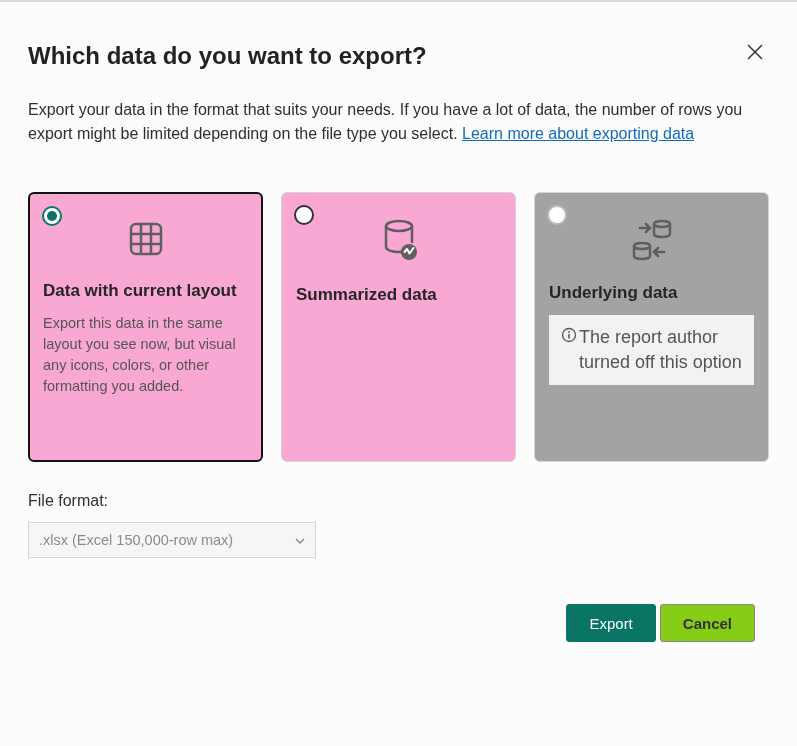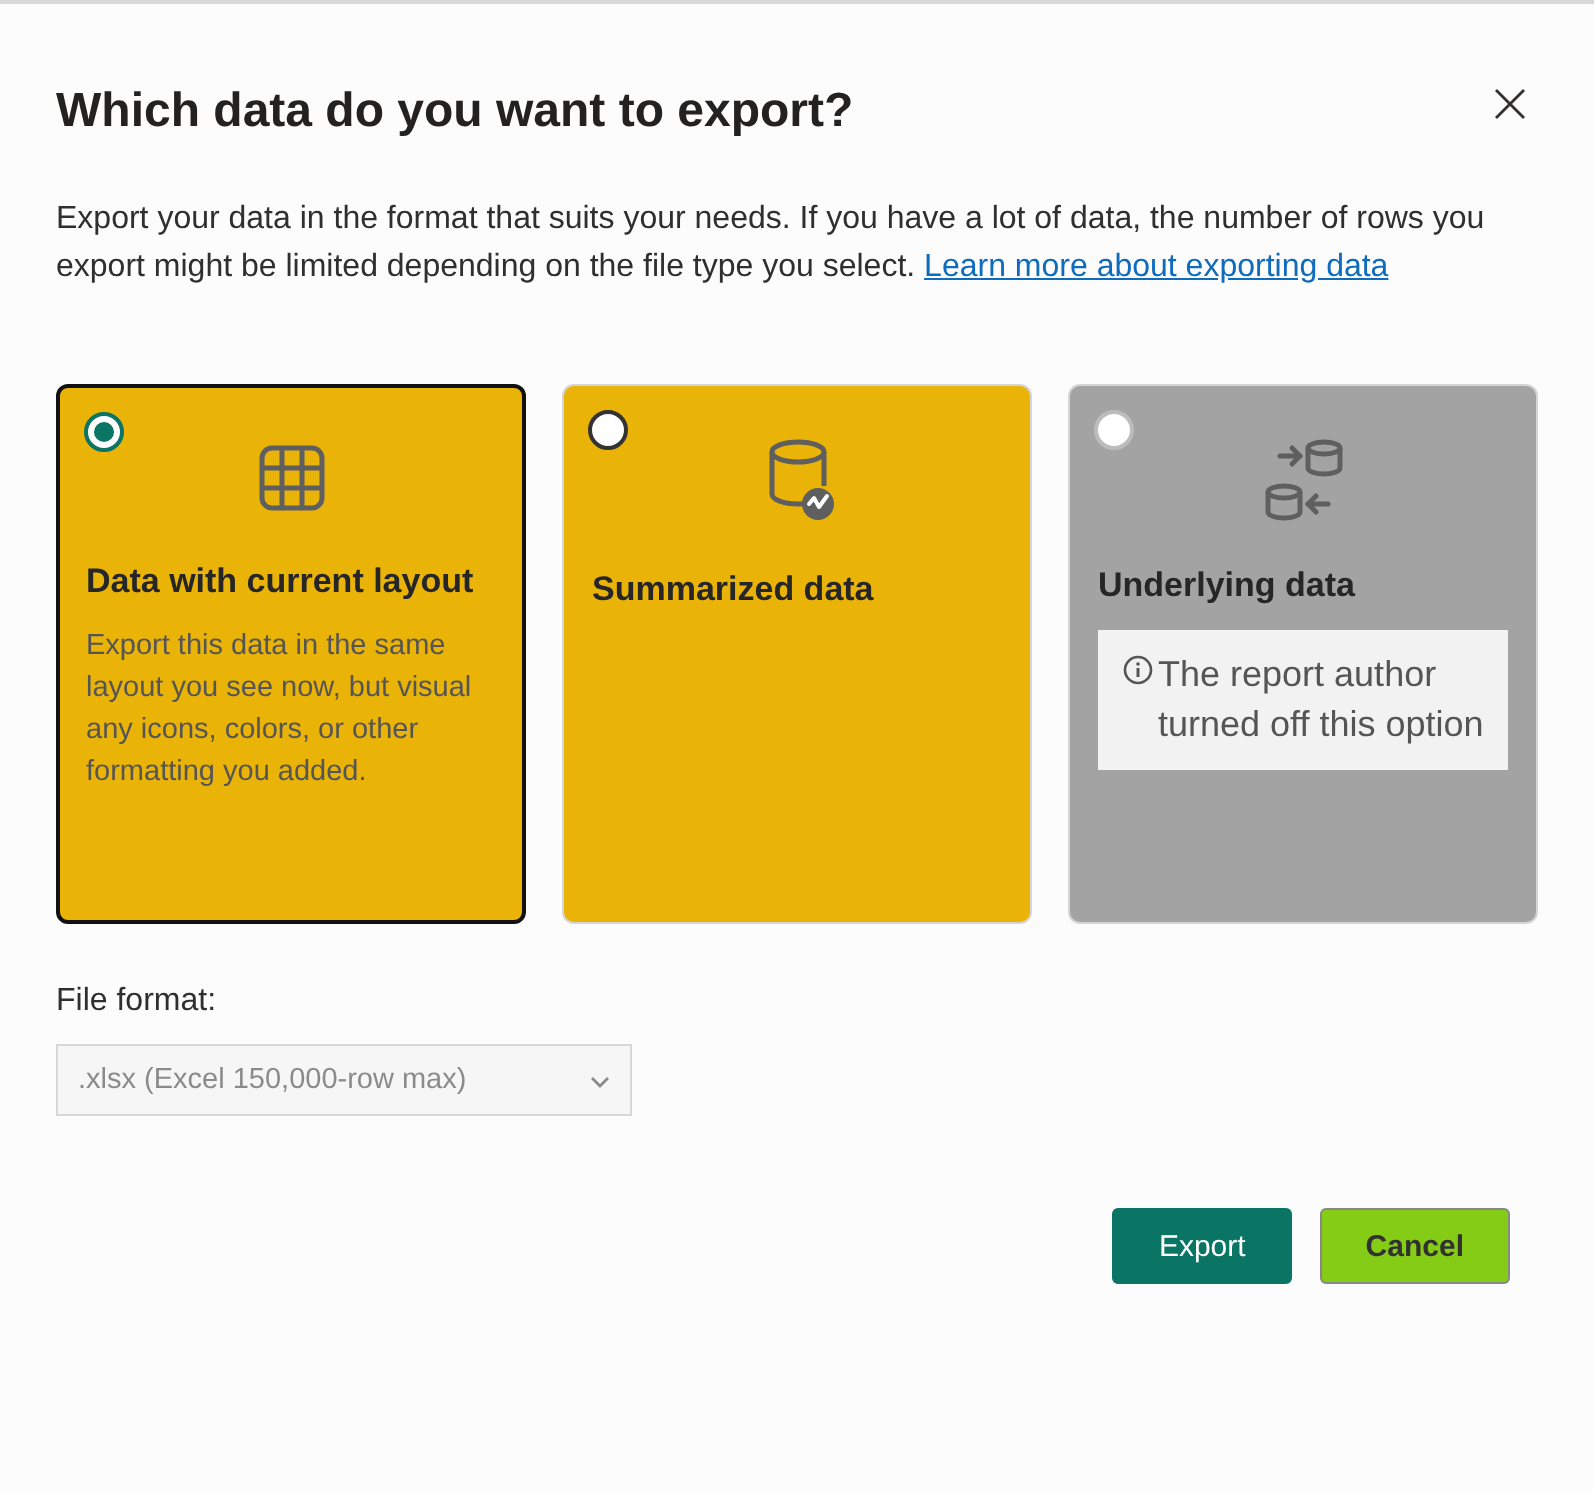--- a/index.html
+++ b/index.html
@@ -55,21 +55,21 @@
       gap: 18px;
       margin-bottom: 30px;
     }
     .option-card {
       flex: 1;
       border: 1px solid #d5d5d5;
       border-radius: 6px;
       padding: 14px 14px 18px 14px;
       position: relative;
       cursor: pointer;
-      background: #eab308;
+      background: #f9a8d4;
       min-height: 270px;
     }
     .option-card.selected {
       border: 2px solid #111;
       padding: 13px 13px 17px 13px;
     }
     .option-card.disabled {
       cursor: default;
       background: #a3a3a3;
     }
@@ -151,21 +151,21 @@
       align-items: center;
       justify-content: space-between;
       cursor: default;
     }
     .chevron {
       font-size: 12px;
       color: #8b8b8b;
     }
     .actions {
       display: flex;
-      gap: 14px;
+      gap: 4px;
       justify-content: flex-end;
       margin-top: 46px;
       padding-right: 14px;
     }
     .btn {
       height: 38px;
       padding: 0 22px;
       font-size: 15px;
       border-radius: 3px;
       cursor: pointer;

